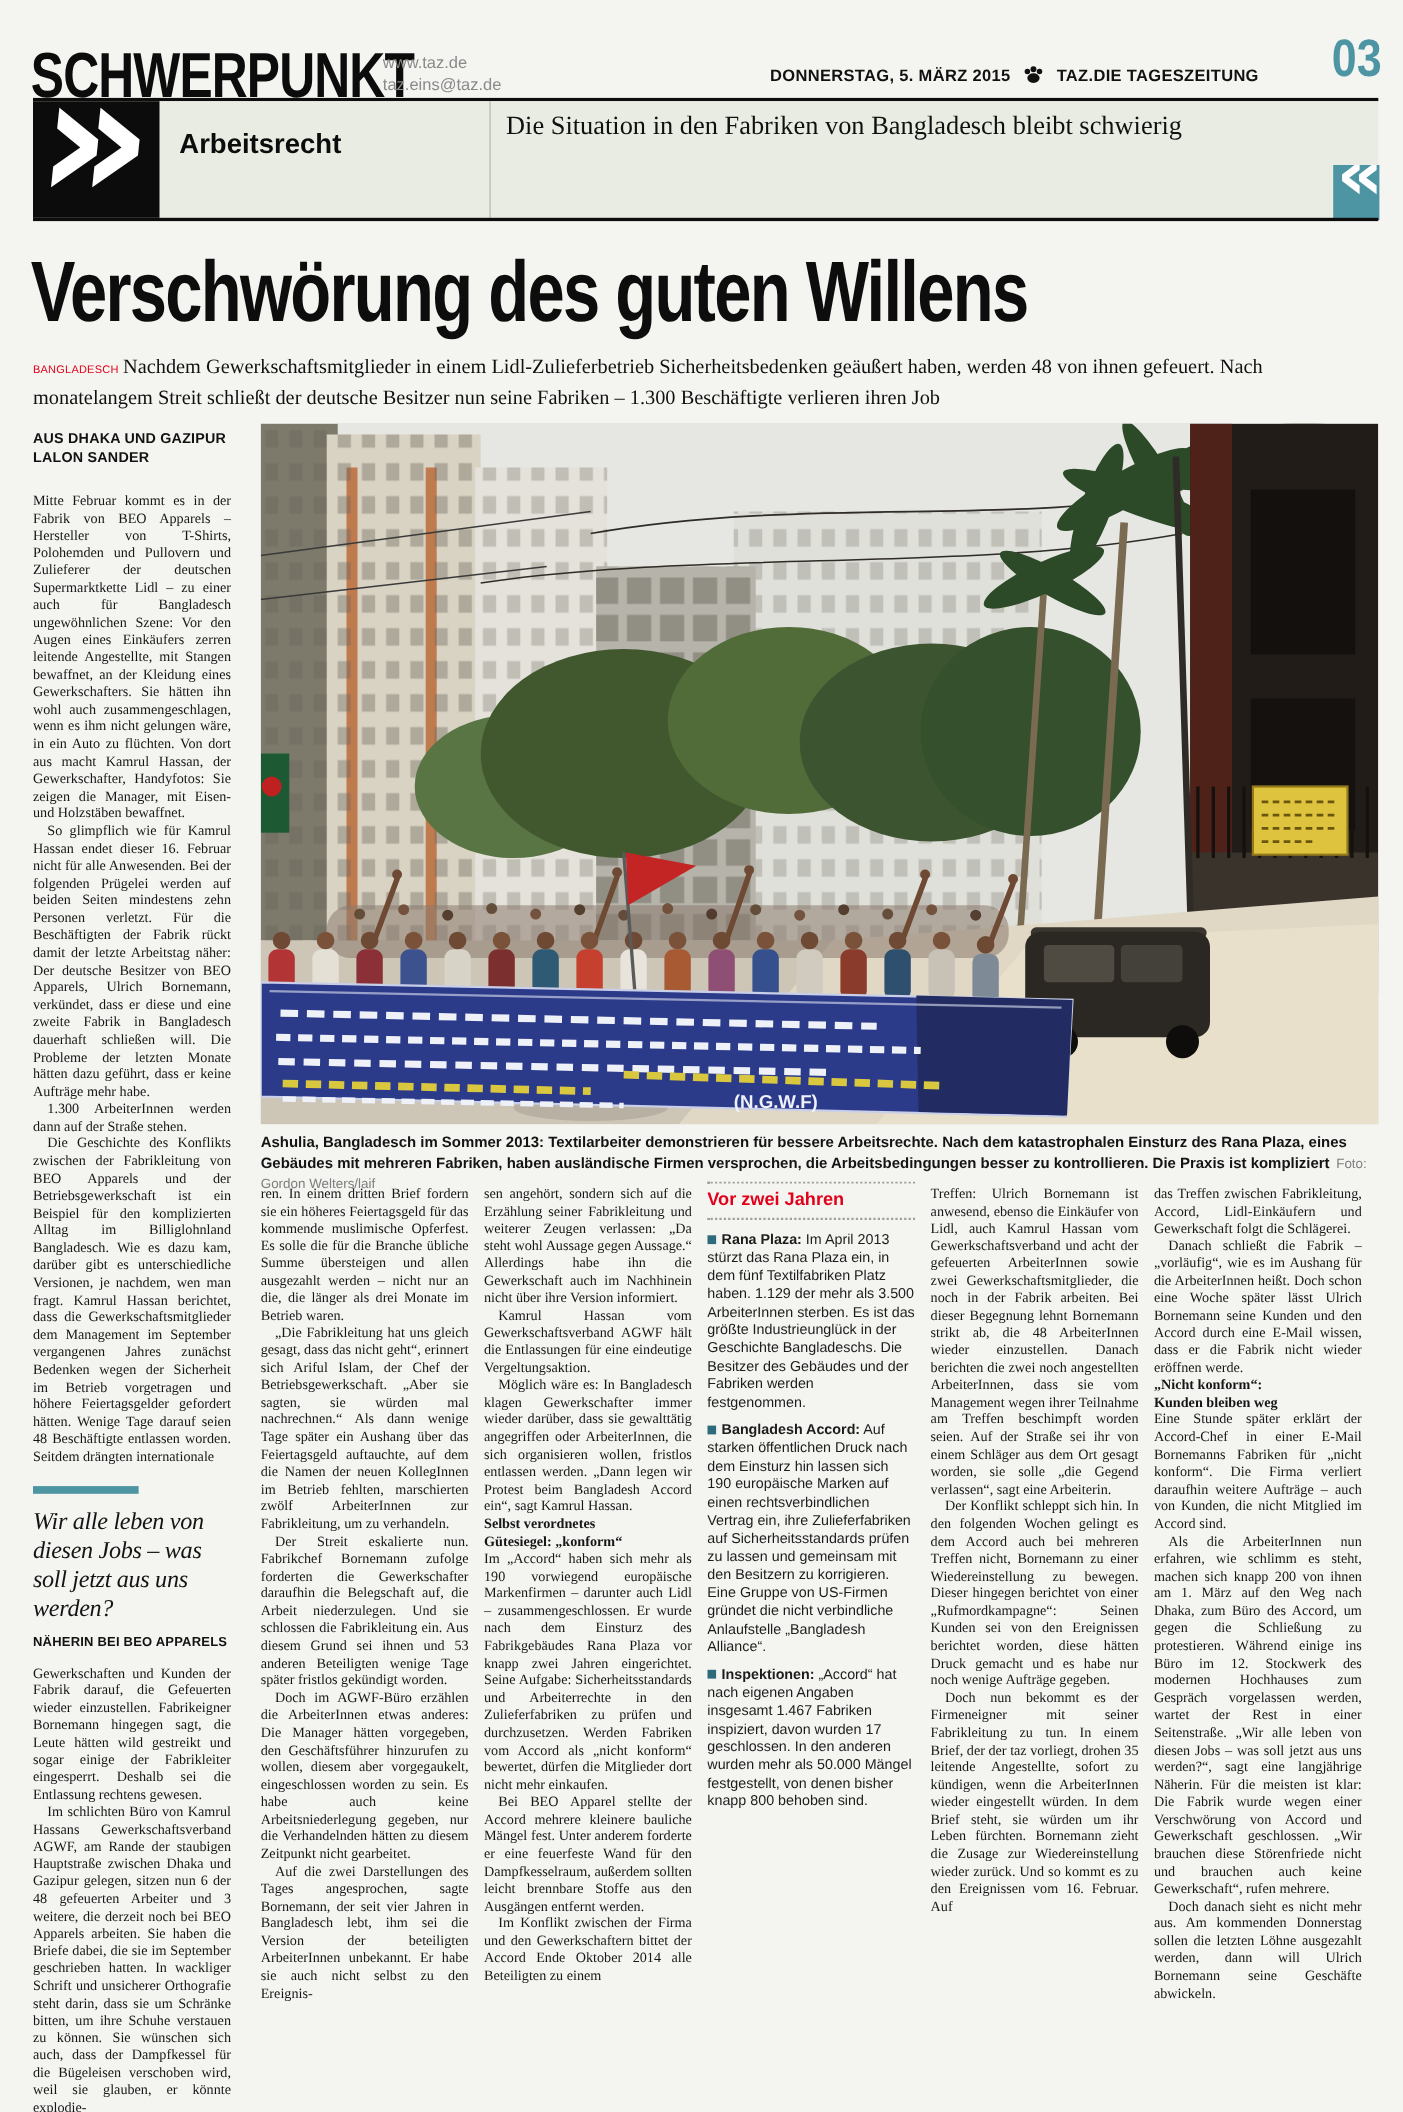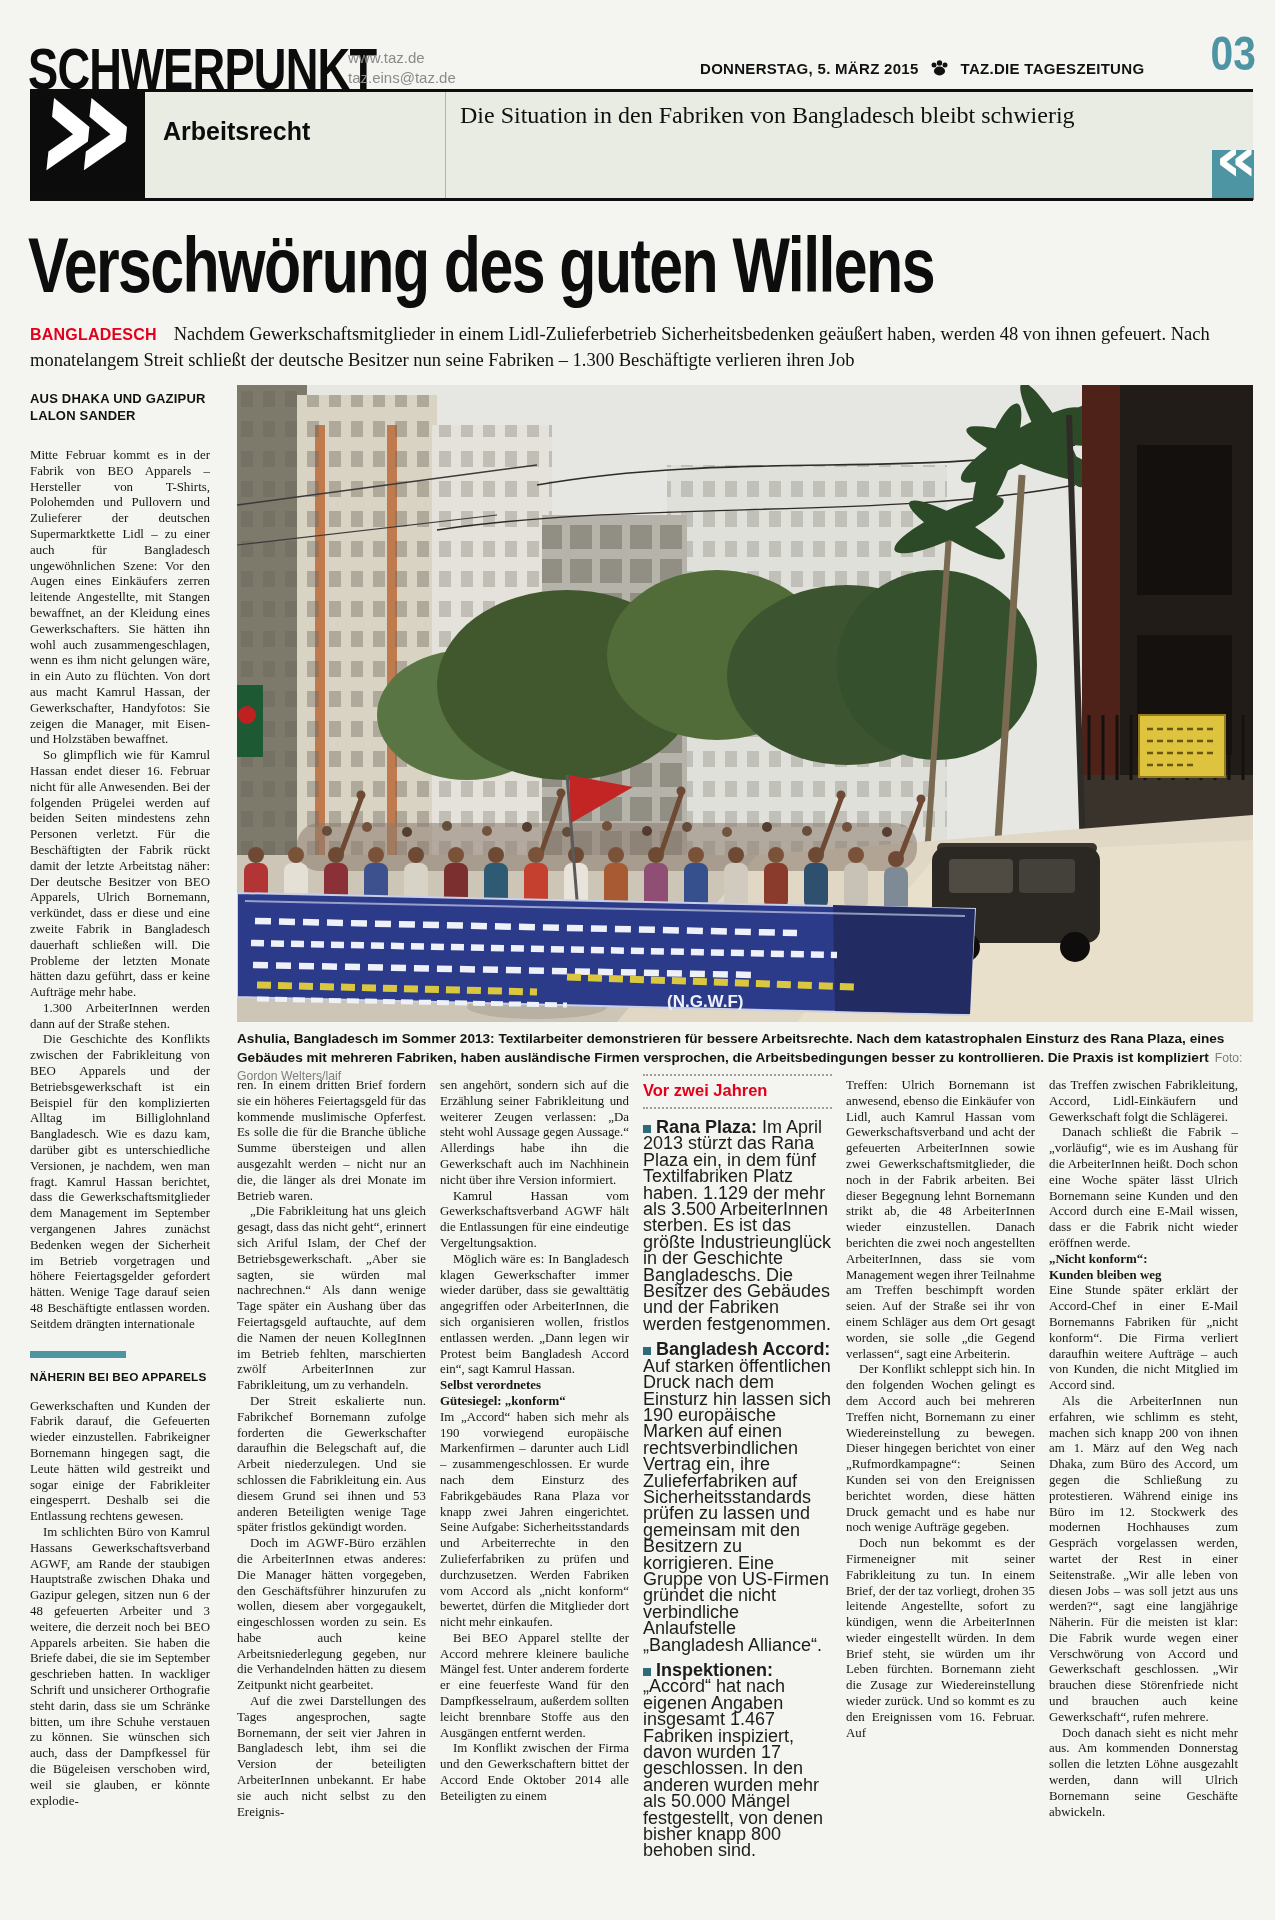--- a/index.html
+++ b/index.html
@@ -42,22 +42,22 @@
   .quotebox{left:1212px;top:150px;width:42px;height:50px;background:var(--accent);overflow:hidden}
   .quotebox .g{position:absolute;left:3px;top:-24px;font-size:66px;font-weight:700;color:#fff;
     line-height:1;font-family:"DejaVu Sans",sans-serif}
 
   
   .headline{left:28px;top:226px;width:1240px;white-space:nowrap}
   .headline span{display:inline-block;transform:scaleX(.78);transform-origin:0 0;
     font-size:78px;font-weight:700;letter-spacing:-2px;color:#0d0d0d;line-height:1}
   .lead{left:30px;top:322px;width:1223px;font-family:"Liberation Serif",serif;
     font-size:18.5px;line-height:25.5px;color:#101010}
-  .kicker{font-family:"Liberation Sans",sans-serif;font-weight:700;color:var(--red);
-    font-size:16px;letter-spacing:.2px;margin-right:17px}
+  .kicker{font-family:"Liberation Sans",sans-serif;font-weight:400;color:var(--red);
+    font-size:10px;letter-spacing:.2px;margin-right:4px}
 
   
   .bodytext p{margin:0;font-family:Liberation Serif, serif;font-size:12.9px;
     line-height:15.8px;text-align:justify;hyphens:auto;-webkit-hyphens:auto;color:#161616}
   .bodytext p.ind{text-indent:13px}
   .col{top:1078px;width:189px;height:842px;overflow:hidden}
   .c1{left:30px;top:390px;width:180px;height:1530px;overflow:hidden}
   .c2{left:237px}.c3{left:440px}.c5{left:846px}.c6{left:1049px}
   .byline{font-weight:700;font-size:13px;line-height:17px;letter-spacing:.2px;margin:0 0 24px}
   .subhead{font-family:"Liberation Sans",sans-serif;font-weight:700;font-size:15.5px;
@@ -72,21 +72,21 @@
   
   .photo{left:237px;top:385px;width:1016px;height:637px;background:#d8d8d2;overflow:hidden}
   .caption{left:237px;top:1030px;width:1016px;font-weight:700;font-size:13.6px;
     line-height:18.5px;color:#141414}
   .credit{font-weight:400;font-size:12.2px;color:#7d7d7d;margin-left:6px}
 
   
   .infobox{left:643px;top:1074px;width:189px;height:846px;overflow:hidden}
   .dot{border-top:2px dotted #9e9e9e;height:0}
   .ib-title{color:var(--red);font-size:16.5px;font-weight:700;padding:5px 0 7px}
-  .infobox p{font-family:"Liberation Sans",sans-serif;font-size:18px;line-height:16.4px;
+  .infobox p{font-family:"Liberation Sans",sans-serif;font-size:13px;line-height:16.4px;
     margin:0 0 9px;color:#1c1c1c;text-align:left}
   .infobox .first{margin-top:10px}
   .sq{display:inline-block;width:8px;height:8px;background:#2e6b7a;margin-right:5px}
 </style>
 </head>
 <body>
 
 <div class="abs brand">
   <span>SCHWERPUNKT</span>
 </div>
@@ -132,20 +132,21 @@
   <div class="byline">
     <div>AUS DHAKA UND GAZIPUR</div>
     <div>LALON SANDER</div>
   </div>
   <p>Mitte Februar kommt es in der Fabrik von BEO Apparels – Hersteller von T-Shirts, Polohemden und Pullovern und Zulieferer der deutschen Supermarktkette Lidl – zu einer auch für Bangladesch ungewöhnlichen Szene: Vor den Augen eines Einkäufers zerren leitende Angestellte, mit Stangen bewaffnet, an der Kleidung eines Gewerkschafters. Sie hätten ihn wohl auch zusammengeschlagen, wenn es ihm nicht gelungen wäre, in ein Auto zu flüchten. Von dort aus macht Kamrul Hassan, der Gewerkschafter, Handyfotos: Sie zeigen die Manager, mit Eisen- und Holzstäben bewaffnet.</p>
   <p class="ind">So glimpflich wie für Kamrul Hassan endet dieser 16. Februar nicht für alle Anwesenden. Bei der folgenden Prügelei werden auf beiden Seiten mindestens zehn Personen verletzt. Für die Beschäftigten der Fabrik rückt damit der letzte Arbeitstag näher: Der deutsche Besitzer von BEO Apparels, Ulrich Bornemann, verkündet, dass er diese und eine zweite Fabrik in Bangladesch dauerhaft schließen will. Die Probleme der letzten Monate hätten dazu geführt, dass er keine Aufträge mehr habe.</p>
   <p class="ind">1.300 ArbeiterInnen werden dann auf der Straße stehen.</p>
   <p class="ind">Die Geschichte des Konflikts zwischen der Fabrikleitung von BEO Apparels und der Betriebsgewerkschaft ist ein Beispiel für den komplizierten Alltag im Billiglohnland Bangladesch. Wie es dazu kam, darüber gibt es unterschiedliche Versionen, je nachdem, wen man fragt. Kamrul Hassan berichtet, dass die Gewerkschaftsmitglieder dem Management im September vergangenen Jahres zunächst Bedenken wegen der Sicherheit im Betrieb vorgetragen und höhere Feiertagsgelder gefordert hätten. Wenige Tage darauf seien 48 Beschäftigte entlassen worden. Seitdem drängten internationale</p>
   <div>
     <div class="pqbar"></div>
+    <div class="pq">Wir alle leben von diesen Jobs – was soll jetzt aus uns werden?</div>
     <div class="pqattr">NÄHERIN BEI BEO APPARELS</div>
   </div>
   <p>Gewerkschaften und Kunden der Fabrik darauf, die Gefeuerten wieder einzustellen. Fabrikeigner Bornemann hingegen sagt, die Leute hätten wild gestreikt und sogar einige der Fabrikleiter eingesperrt. Deshalb sei die Entlassung rechtens gewesen.</p>
   <p class="ind">Im schlichten Büro von Kamrul Hassans Gewerkschaftsverband AGWF, am Rande der staubigen Hauptstraße zwischen Dhaka und Gazipur gelegen, sitzen nun 6 der 48 gefeuerten Arbeiter und 3 weitere, die derzeit noch bei BEO Apparels arbeiten. Sie haben die Briefe dabei, die sie im September geschrieben hatten. In wackliger Schrift und unsicherer Orthografie steht darin, dass sie um Schränke bitten, um ihre Schuhe verstauen zu können. Sie wünschen sich auch, dass der Dampfkessel für die Bügeleisen verschoben wird, weil sie glauben, er könnte explodie-</p>
 </div>
 
 <div class="abs photo">
   <svg width="1016" height="637" viewBox="0 0 1016 637" preserveAspectRatio="none">
     <defs>
       <pattern id="w1" width="22" height="30" patternUnits="userSpaceOnUse">

